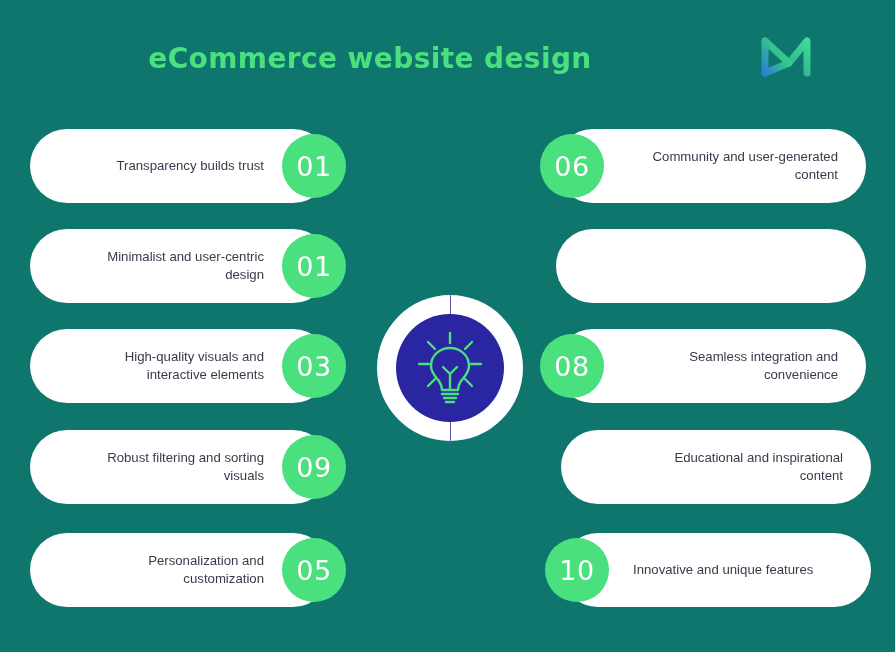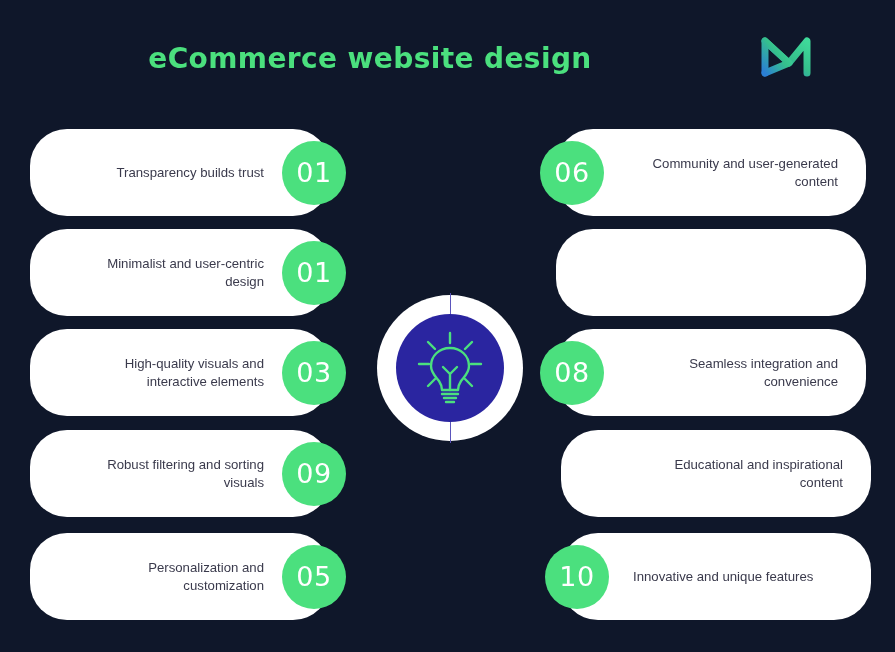--- a/index.html
+++ b/index.html
@@ -9,21 +9,21 @@
   body {
     width: 895px;
     height: 652px;
     overflow: hidden;
     font-family: "Liberation Sans", sans-serif;
   }
   #poster {
     position: relative;
     width: 895px;
     height: 652px;
-    background: #0f172a;
+    background: #0f766e;
     overflow: hidden;
     text-decoration: underline;
   }
 
   
   #title {
     position: absolute;
     left: 0;
     top: 42px;
     width: 740px;
@@ -81,21 +81,21 @@
     position: absolute;
     left: 38px;
     top: 36px;
     width: 70px;
     height: 74px;
   }
 
   
   .card {
     position: absolute;
-    height: 87px;
+    height: 74px;
     background: #FFFFFF;
     border-radius: 37px;
     box-sizing: border-box;
   }
   .card.left {
     left: 30px;
     width: 300px;
   }
   .card.right {
     width: 310px;

